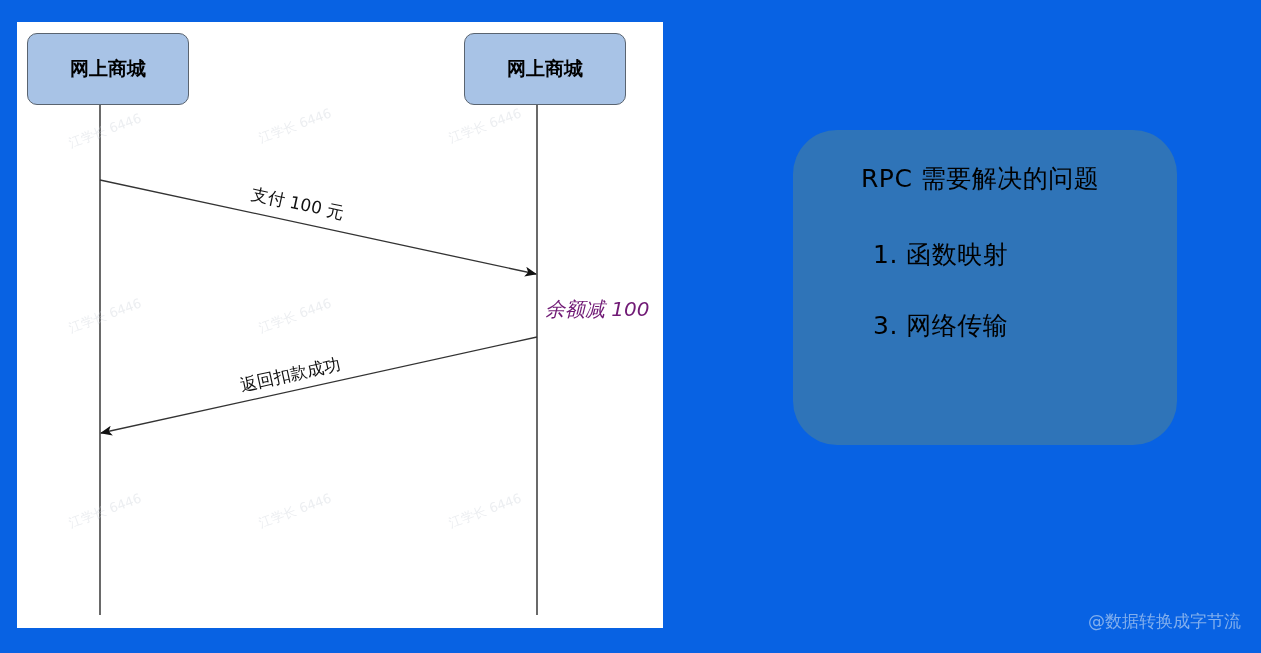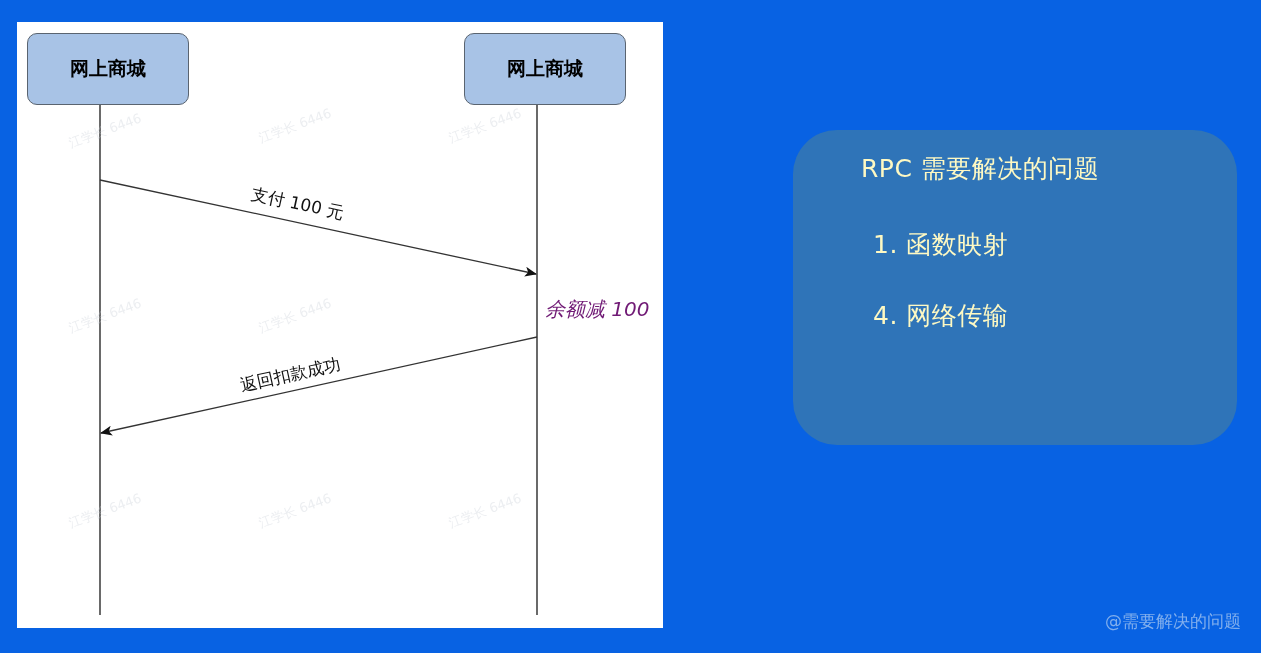--- a/index.html
+++ b/index.html
@@ -26,24 +26,24 @@
       transform-origin: left bottom;
     }
     .note-label {
       position: absolute; font-size: 20px; color: #701a75; white-space: nowrap; font-style: italic;
     }
     .watermark {
       position: absolute; font-size: 13px; color: rgba(200,205,215,0.35);
       transform: rotate(-20deg); white-space: nowrap; pointer-events: none;
     }
     .card {
-      position: absolute; left: 793px; top: 130px; width: 444px; height: 315px;
+      position: absolute; left: 793px; top: 130px; width: 384px; height: 315px;
       background: #2f74b8; border-radius: 44px;
-      box-sizing: border-box; padding: 22px 0 0 68px;
-      color: #fef9c3;
+      box-sizing: border-box; padding: 32px 0 0 68px;
+      color: #000000;
     }
     .card-title { font-size: 25px; margin: 0 0 43px 0; letter-spacing: 0.5px; }
     .card-item { font-size: 25px; margin: 0 0 38px 12px; letter-spacing: 0.5px; }
     .footer-mark {
       position: absolute; right: 20px; bottom: 20px;
       font-size: 17px; color: rgba(170,200,240,0.75);
     }
   </style>
 </head>
 <body>
@@ -81,16 +81,16 @@
   <div class="watermark" style="left:50px; top:285px;">江学长 6446</div>
   <div class="watermark" style="left:240px; top:285px;">江学长 6446</div>
   <div class="watermark" style="left:50px; top:480px;">江学长 6446</div>
   <div class="watermark" style="left:240px; top:480px;">江学长 6446</div>
   <div class="watermark" style="left:430px; top:480px;">江学长 6446</div>
 </div>
 
 <div class="card">
   <div class="card-title">RPC 需要解决的问题</div>
   <div class="card-item">1. 函数映射</div>
-  <div class="card-item">4. 网络传输</div>
+  <div class="card-item">3. 网络传输</div>
 </div>
 
-<div class="footer-mark">@需要解决的问题</div>
+<div class="footer-mark">@数据转换成字节流</div>
 
 </body></html>

